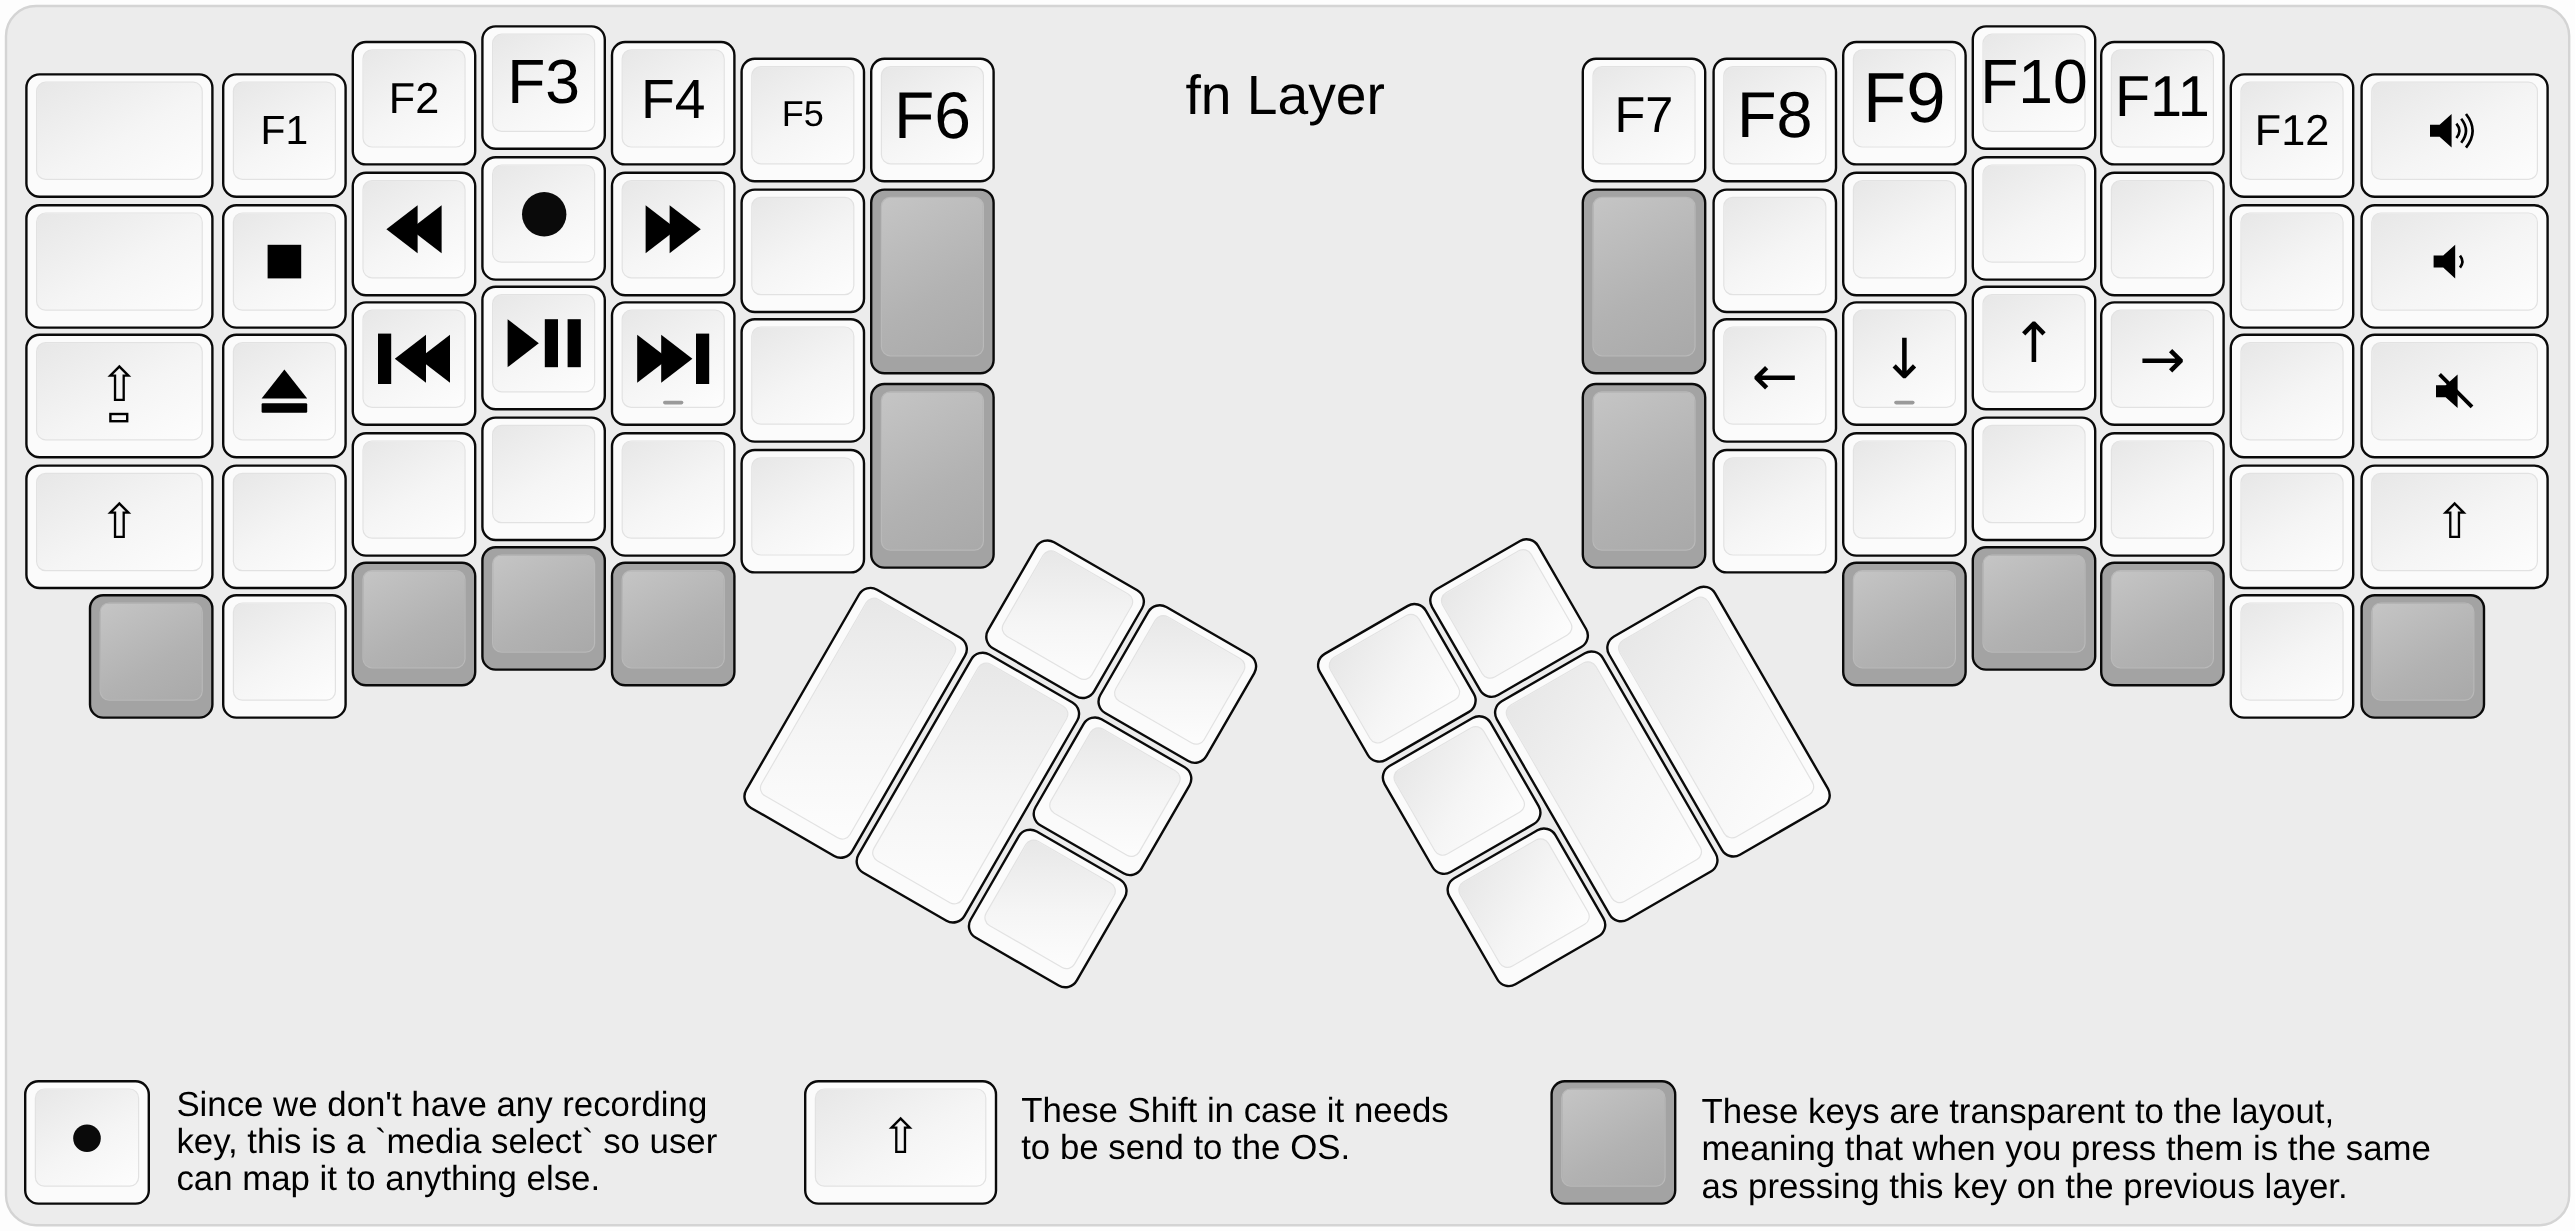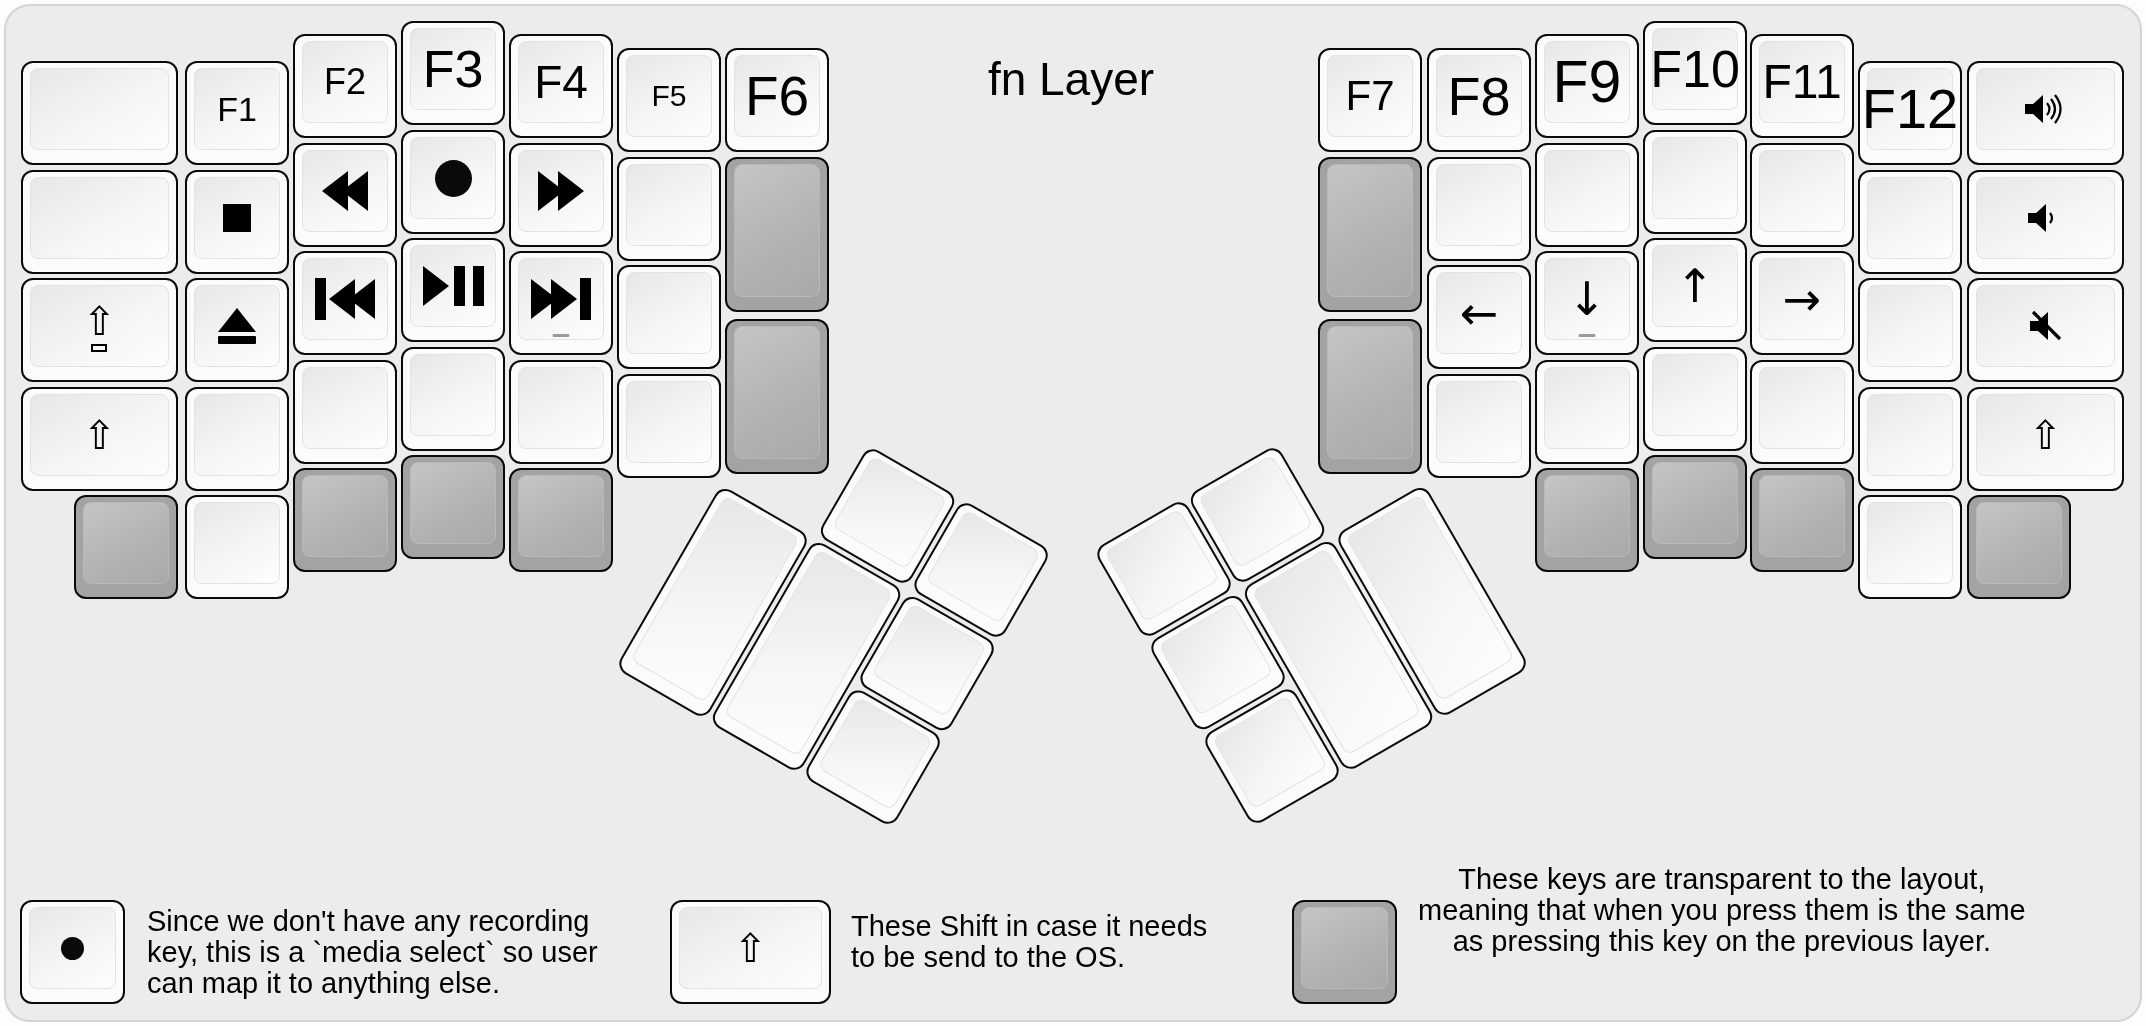--- a/index.html
+++ b/index.html
@@ -307,21 +307,21 @@
       </div>
       <div class="key white" style="left: 1750px; top: 360px; width: 104px; height: 104px;">
         <div class="surface"></div>
       </div>
       <div class="key gray" style="left: 1750px; top: 468px; width: 104px; height: 104px;">
         <div class="surface"></div>
       </div>
       <div class="key white" style="left: 1858px; top: 61px; width: 104px; height: 104px;">
         <div class="surface"></div>
         <div class="lab">
-          <span class="flabel" style="font-size:56px">F12</span>
+          <span class="flabel" style="font-size:36px">F12</span>
         </div>
       </div>
       <div class="key white" style="left: 1858px; top: 170px; width: 104px; height: 104px;">
         <div class="surface"></div>
       </div>
       <div class="key white" style="left: 1858px; top: 278px; width: 104px; height: 104px;">
         <div class="surface"></div>
       </div>
       <div class="key white" style="left: 1858px; top: 387px; width: 104px; height: 104px;">
         <div class="surface"></div>
@@ -428,17 +428,17 @@
           </div>
         </div>
       </div>
       <div class="legend-text" style="left: 851px; top: 911px;">These Shift in case it needs
 to be send to the OS.</div>
       <div>
         <div class="key gray" style="left: 1292px; top: 900px; width: 105px; height: 104px;">
           <div class="surface"></div>
         </div>
       </div>
-      <div class="legend-text" style="left: 1418px; top: 864px; text-align: center;">These keys are transparent to the layout,
+      <div class="legend-text" style="left: 1418px; top: 912px;">These keys are transparent to the layout,
 meaning that when you press them is the same
 as pressing this key on the previous layer.</div>
     </div>
 </div>
 
 </body></html>

